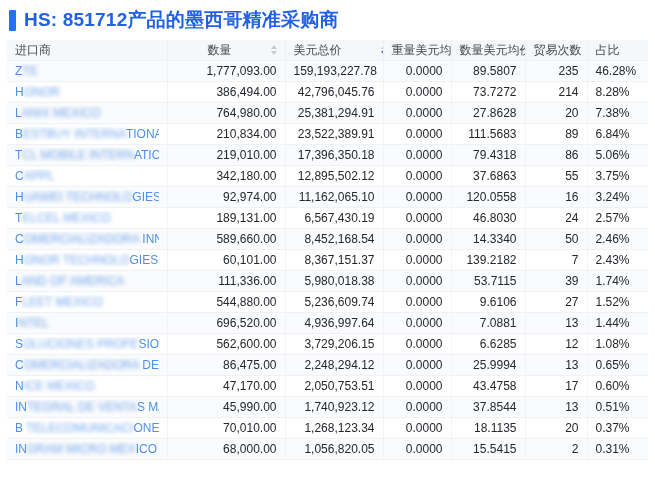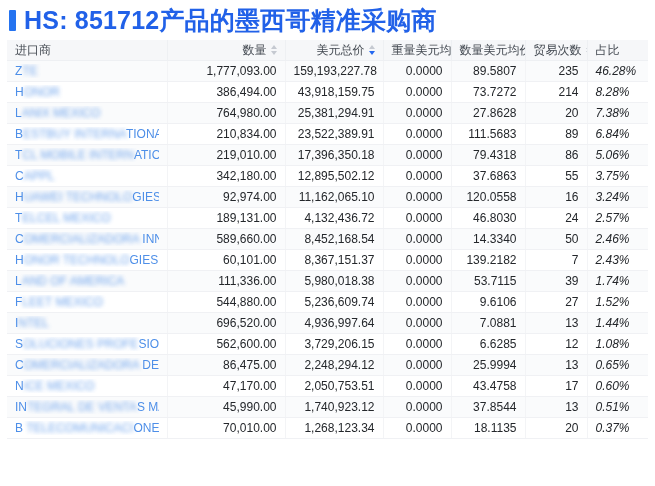--- a/index.html
+++ b/index.html
@@ -20,21 +20,21 @@
   }
   .title-bar {
     width: 7px;
     height: 21px;
     background: var(--accent, #2573f0);
     border-radius: 1px;
     margin-right: 8px;
     flex: 0 0 auto;
   }
   .page-title {
-    font-size: 25px;
+    font-size: 19px;
     font-weight: 700;
     color: var(--title, #2161e8);
     letter-spacing: 0.2px;
     white-space: nowrap;
   }
   table.data-table {
     border-collapse: collapse;
     table-layout: fixed;
     width: 641px;
     margin-left: 7px;
@@ -50,20 +50,21 @@
     border-bottom: 1px solid #eef0f3;
     white-space: nowrap;
     overflow: hidden;
   }
   thead th:last-child { border-right: none; }
   .t-left  { text-align: left; }
   .t-right { text-align: right; }
   .hwrap {
     display: inline-flex;
     align-items: center;
+    gap: 35px;
   }
   .sorter {
     display: inline-flex;
     flex-direction: column;
     margin-left: 4px;
     row-gap: 2px;
     cursor: pointer;
   }
   .caret-up {
     width: 0; height: 0;
@@ -80,21 +81,21 @@
   .caret-down.active { border-top-color: var(--sort_active, #2468f0); }
   tbody td {
     height: 20px;
     padding: 0 8px;
     border-right: 1px solid #f3f4f6;
     border-bottom: 1px solid #f0f1f4;
     color: #24272b;
     white-space: nowrap;
     overflow: hidden;
   }
-  tbody td:last-child { border-right: none; font-style: italic; }
+  tbody td:last-child { border-right: none; }
   tbody tr:nth-child(odd) { background: #fafbfc; }
   tbody tr:nth-child(even) { background: #ffffff; }
   td.num { text-align: right; }
   .imp-link {
     color: var(--link, #4e8fe8);
     text-decoration: none;
     cursor: pointer;
     display: block;
     overflow: hidden;
     white-space: nowrap;
@@ -176,21 +177,21 @@
     <td class="num">0.0000</td>
     <td class="num">89.5807</td>
     <td class="num">235</td>
     <td class="t-left">46.28%</td>
   </tr>
       <tr>
     <td class="t-left">
       <a class="imp-link"><span class="seg">H</span><span class="seg blurred">ONOR</span><span class="seg"></span></a>
     </td>
     <td class="num">386,494.00</td>
-    <td class="num">43,918,159.75</td>
+    <td class="num">42,796,045.76</td>
     <td class="num">0.0000</td>
     <td class="num">73.7272</td>
     <td class="num">214</td>
     <td class="t-left">8.28%</td>
   </tr>
       <tr>
     <td class="t-left">
       <a class="imp-link"><span class="seg">L</span><span class="seg blurred">ANIX MEXICO</span><span class="seg"></span></a>
     </td>
     <td class="num">764,980.00</td>
@@ -242,21 +243,21 @@
     <td class="num">0.0000</td>
     <td class="num">120.0558</td>
     <td class="num">16</td>
     <td class="t-left">3.24%</td>
   </tr>
       <tr>
     <td class="t-left">
       <a class="imp-link"><span class="seg">T</span><span class="seg blurred">ELCEL MEXICO</span><span class="seg"></span></a>
     </td>
     <td class="num">189,131.00</td>
-    <td class="num">4,132,436.72</td>
+    <td class="num">6,567,430.19</td>
     <td class="num">0.0000</td>
     <td class="num">46.8030</td>
     <td class="num">24</td>
     <td class="t-left">2.57%</td>
   </tr>
       <tr>
     <td class="t-left">
       <a class="imp-link"><span class="seg">C</span><span class="seg blurred">OMERCIALIZADORA</span><span class="seg"> INN...</span></a>
     </td>
     <td class="num">589,660.00</td>
@@ -357,15 +358,26 @@
       <tr>
     <td class="t-left">
       <a class="imp-link"><span class="seg">B</span><span class="seg blurred"> TELECOMUNICACI</span><span class="seg">ONES...</span></a>
     </td>
     <td class="num">70,010.00</td>
     <td class="num">1,268,123.34</td>
     <td class="num">0.0000</td>
     <td class="num">18.1135</td>
     <td class="num">20</td>
     <td class="t-left">0.37%</td>
+  </tr>
+      <tr>
+    <td class="t-left">
+      <a class="imp-link"><span class="seg">IN</span><span class="seg blurred">GRAM MICRO MEX</span><span class="seg">ICO</span></a>
+    </td>
+    <td class="num">68,000.00</td>
+    <td class="num">1,056,820.05</td>
+    <td class="num">0.0000</td>
+    <td class="num">15.5415</td>
+    <td class="num">2</td>
+    <td class="t-left">0.31%</td>
   </tr>
     </tbody>
 </table>
 
 </body></html>

